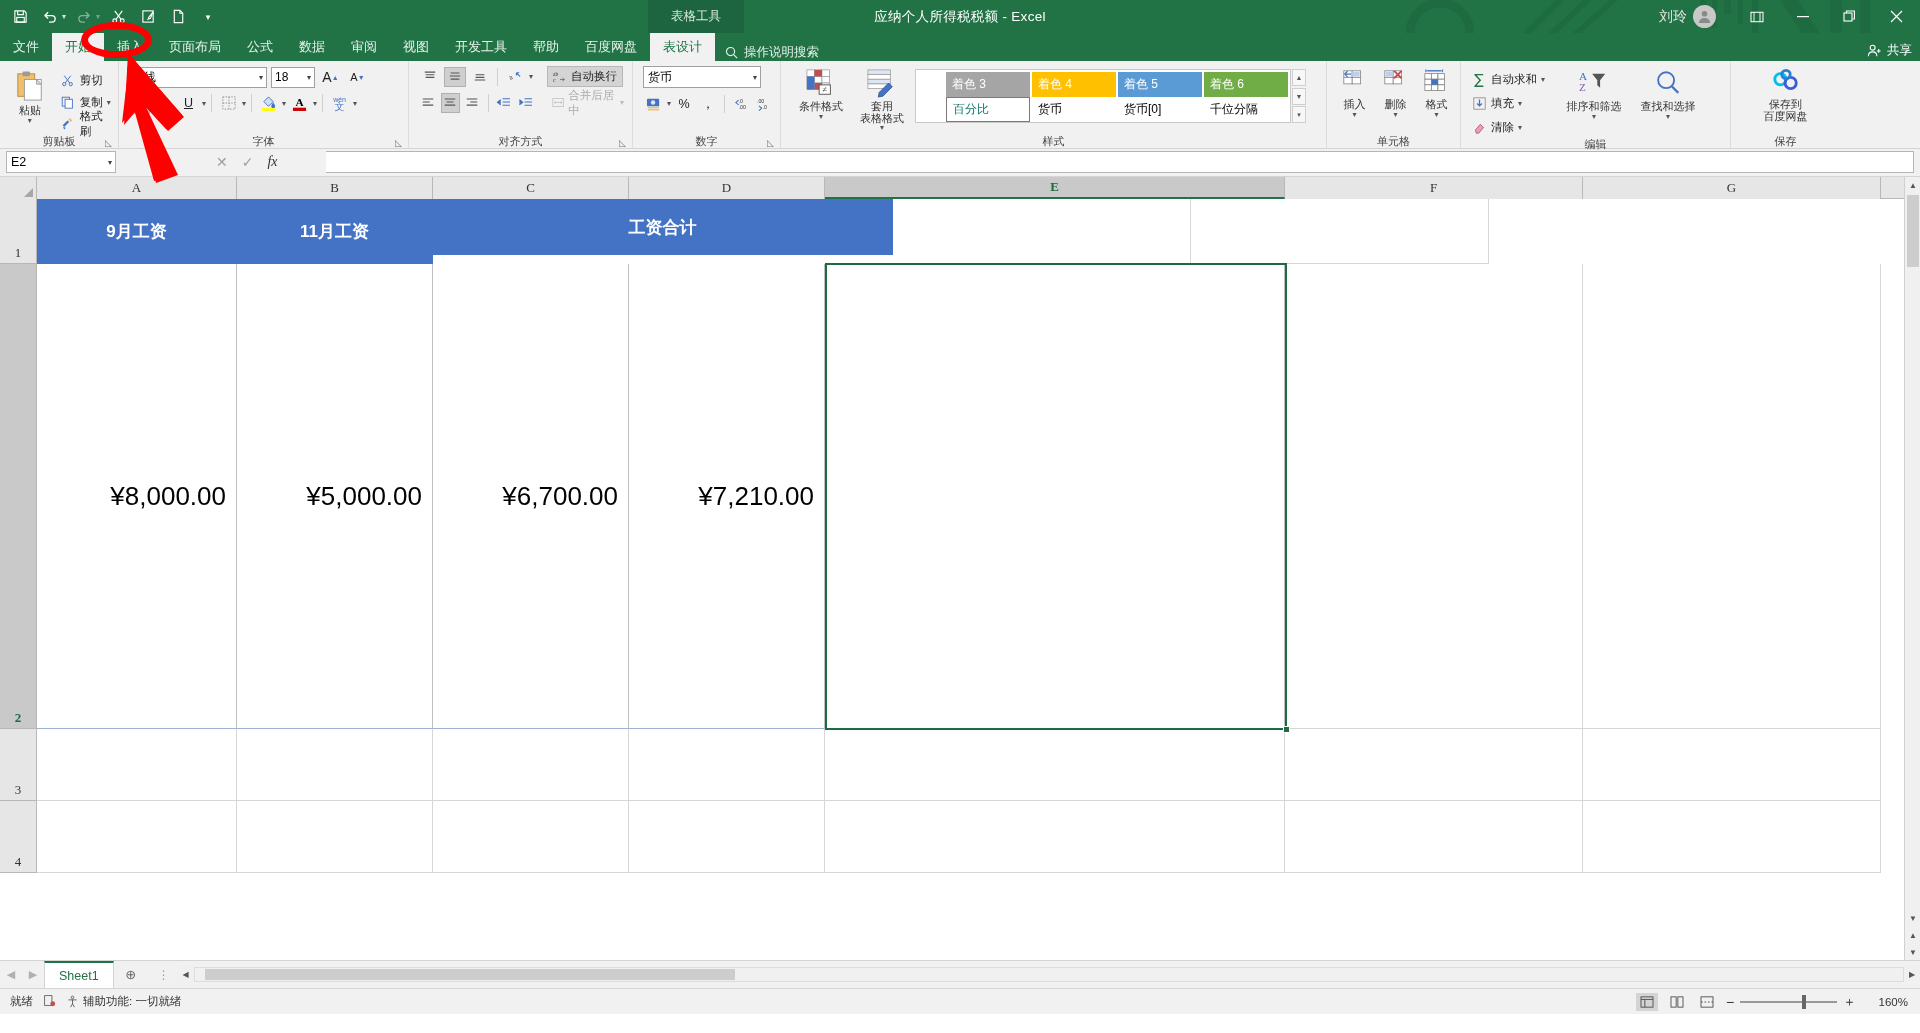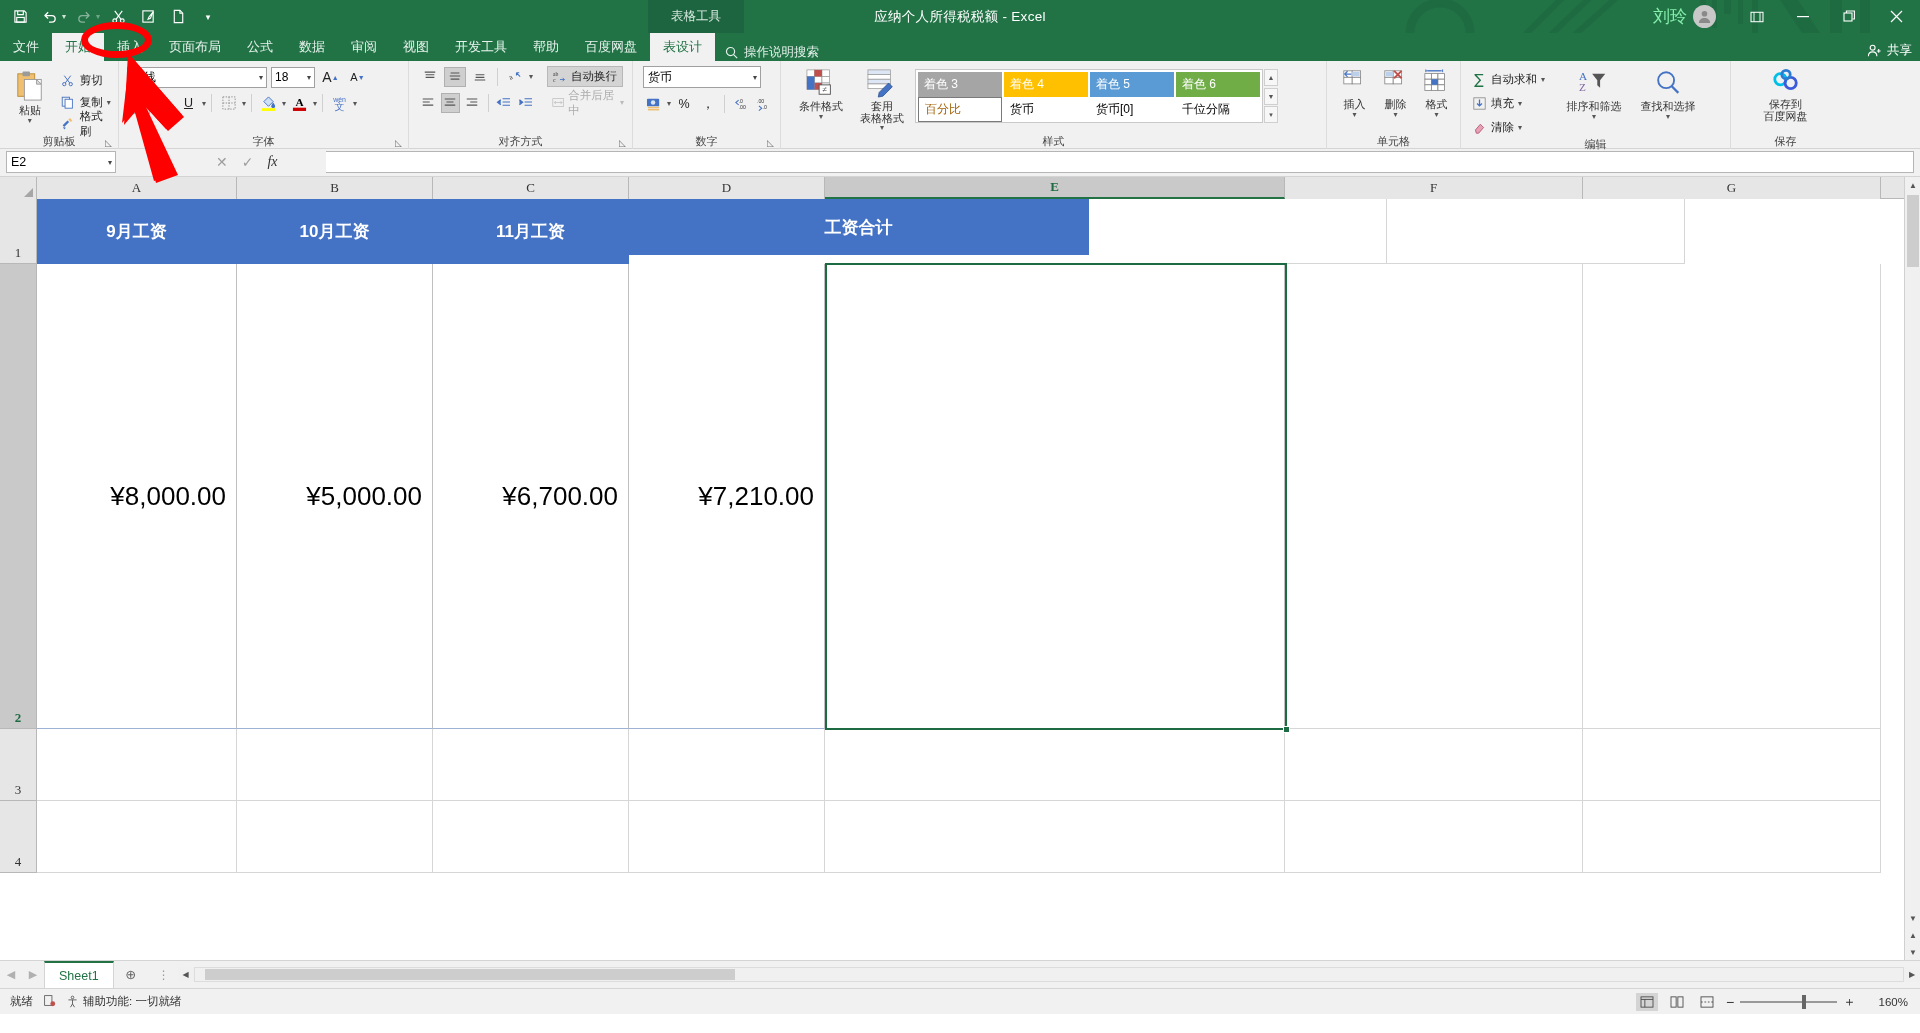--- a/index.html
+++ b/index.html
@@ -28,21 +28,21 @@
     position:absolute; left:648px; top:0; width:96px; height:33px;
     background:#1d6540; color:#d7e9de; font-size:12.5px;
     display:flex; align-items:center; justify-content:center; z-index:2;
   }
   .doc-title {
     position:absolute; left:0; right:0; top:0; height:33px;
     display:flex; align-items:center; justify-content:center;
     color:#fff; font-size:13.5px; letter-spacing:.3px; z-index:1;
   }
   .tb-right { position:absolute; right:0; top:0; height:33px; display:flex; align-items:center; z-index:3; }
-  .user-name { color:#86efac; font-size:17px; margin-right:6px;margin-left:11px; }
+  .user-name { color:#e5e5e5; font-size:14px; margin-right:6px;margin-left:11px; }
   .avatar {
     width:23px; height:23px; border-radius:50%; background:#c8c8c8;
     display:flex; align-items:center; justify-content:center; margin-right:18px;
   }
   .win-btn { width:46px; height:33px; display:flex; align-items:center; justify-content:center; color:#fff; }
   .win-btn.close { width:48px; }
 
   
   .tabstrip {
     height: 28px; background:#217346; display:flex; align-items:flex-end;
@@ -109,21 +109,21 @@
   .numfmt {
     width:118px; height:22px; border:1px solid #a0a0a0; background:#fff;
     font-size:12px; color:#000; display:flex; align-items:center; padding:0 4px; position:relative;
   }
   .numbtn { height:21px; min-width:22px; display:flex; align-items:center; justify-content:center; font-size:12.5px; color:#222;}
 
   .stylebox {
     border:1px solid #c9c9c9; background:#fff; display:flex; flex-direction:column;
     height:54px; width:auto; padding:1px;
   }
-  .stylerow { display:flex; height:25px; }
+  .stylerow { display:flex; height:25px;padding-left:28px; }
   .stylecell {
     width:84px; height:25px; font-size:12px; display:flex; align-items:center;
     padding-left:6px; margin:1px; white-space:nowrap; overflow:hidden;
   }
   .stylecell.selected { border:1.5px solid #7a7a7a; }
   .gallery-scroll { display:flex; flex-direction:column; justify-content:space-between; height:54px; margin-left:1px;}
   .gs-btn { width:14px; height:17px; border:1px solid #cfcfcf; background:#f7f7f7; display:flex; align-items:center; justify-content:center; font-size:7px; color:#555;}
 
   
   .fbar { height:28px; background:#f1f1f1; display:flex; align-items:center; padding:2px 6px 3px 6px; border-bottom:1px solid #d4d4d4;gap:36px;}
@@ -643,21 +643,21 @@
 
         <div style="display:flex; align-items:flex-start; margin-top:3px;">
           <div class="stylebox">
             <div class="stylerow">
               <div class="stylecell" style="background:#a5a5a5;color:#fff">着色 3</div>
               <div class="stylecell" style="background:#ffc000;color:#fff">着色 4</div>
               <div class="stylecell" style="background:#5b9bd5;color:#fff">着色 5</div>
               <div class="stylecell" style="background:#70ad47;color:#fff">着色 6</div>
             </div>
             <div class="stylerow">
-              <div class="stylecell selected" style="background:#fff;color:#a16207">百分比</div>
+              <div class="stylecell selected" style="background:#fff;color:#0f766e">百分比</div>
               <div class="stylecell" style="background:#fff;color:#000">货币</div>
               <div class="stylecell" style="background:#fff;color:#000">货币[0]</div>
               <div class="stylecell" style="background:#fff;color:#000">千位分隔</div>
             </div>
           </div>
           <div class="gallery-scroll">
             <div class="gs-btn">▲</div>
             <div class="gs-btn">▼</div>
             <div class="gs-btn">▾</div>
           </div>
@@ -816,21 +816,20 @@
         <div class="rh" style="height:65px">1</div>
         <div class="rh sel" style="height:465px">2</div>
         <div class="rh" style="height:72px">3</div>
         <div class="rh" style="height:72px">4</div>
       </div>
 
       <div class="cells">
 
         <div class="grow">
           <div class="cell hdrcell" style="width:200px;height:65px">9月工资</div>
-          <div class="cell hdrcell" style="width:196px;height:65px">10月工资</div>
           <div class="cell hdrcell" style="width:196px;height:65px">11月工资</div>
           <div class="cell hdrcell" style="width:460px;height:56px">工资合计</div>
           <div class="cell" style="width:298px;height:65px"></div>
           <div class="cell" style="width:298px;height:65px"></div>
         </div>
 
         <div class="grow">
           <div class="cell money" style="width:200px;height:465px">¥8,000.00</div>
           <div class="cell money" style="width:196px;height:465px">¥5,000.00</div>
           <div class="cell money" style="width:196px;height:465px">¥6,700.00</div>

